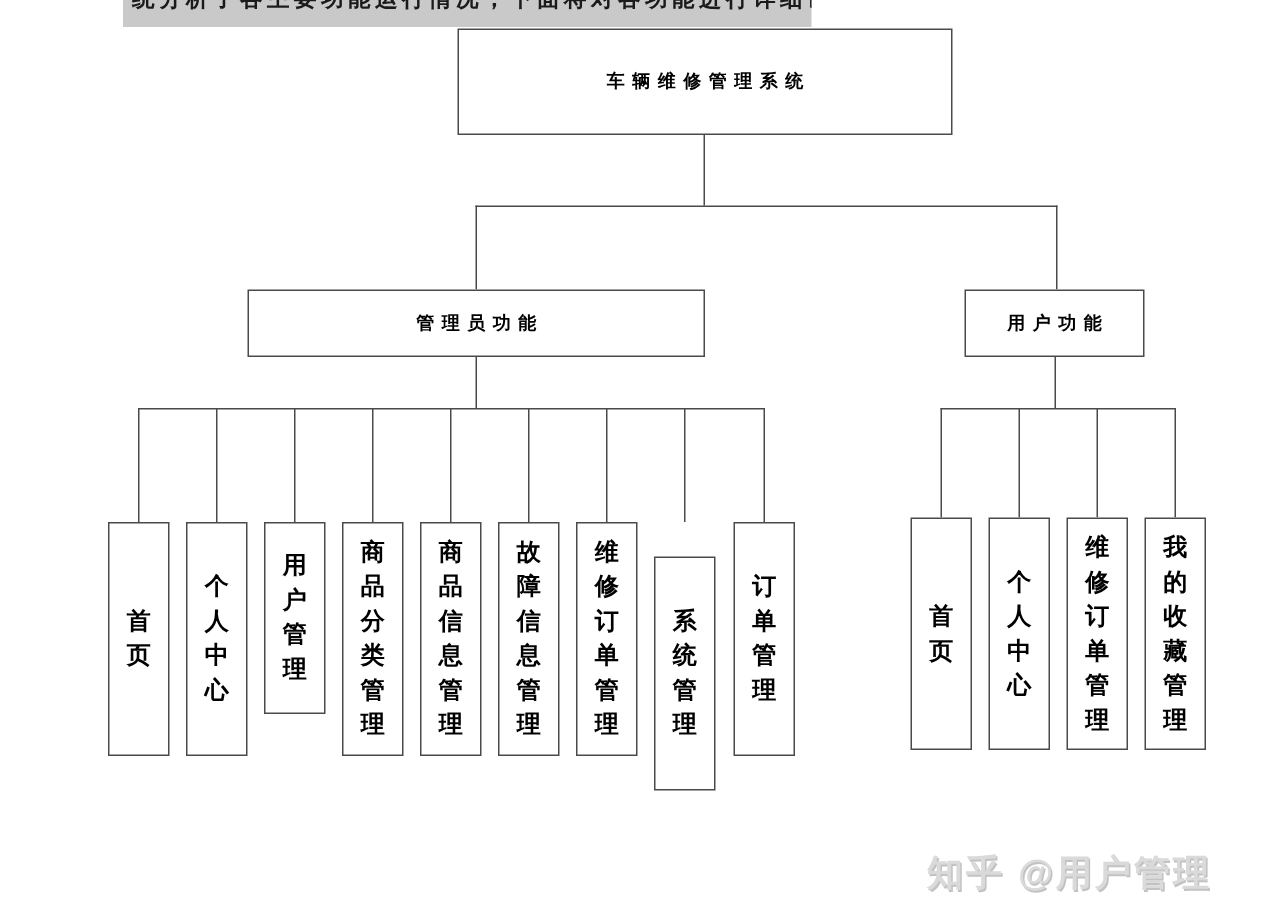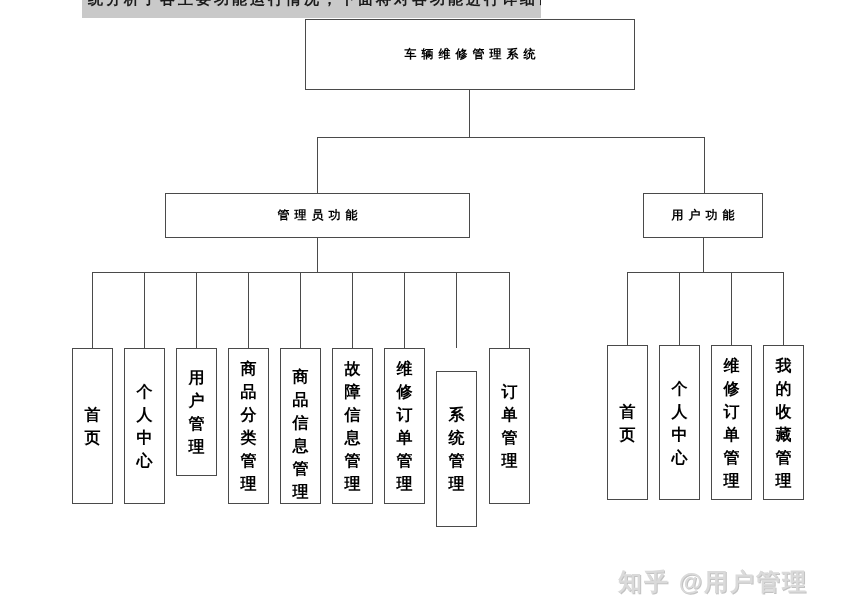--- a/index.html
+++ b/index.html
@@ -135,21 +135,21 @@
   </div>
   <div class="box" style="left:124px; top:348px; width:41px; height:156px;">
     <span class="vtext">个人中心</span>
   </div>
   <div class="box" style="left:176px; top:348px; width:41px; height:128px;">
     <span class="vtext">用户管理</span>
   </div>
   <div class="box" style="left:228px; top:348px; width:41px; height:156px;">
     <span class="vtext">商品分类管理</span>
   </div>
-  <div class="box" style="left:280px; top:348px; width:41px; height:156px;align-items:flex-end;">
+  <div class="box" style="left:280px; top:348px; width:41px; height:156px;">
     <span class="vtext">商品信息管理</span>
   </div>
   <div class="box" style="left:332px; top:348px; width:41px; height:156px;">
     <span class="vtext">故障信息管理</span>
   </div>
   <div class="box" style="left:384px; top:348px; width:41px; height:156px;">
     <span class="vtext">维修订单管理</span>
   </div>
   <div class="box" style="left:436px; top:348px; width:41px; height:156px;margin-top:23px;">
     <span class="vtext">系统管理</span>

